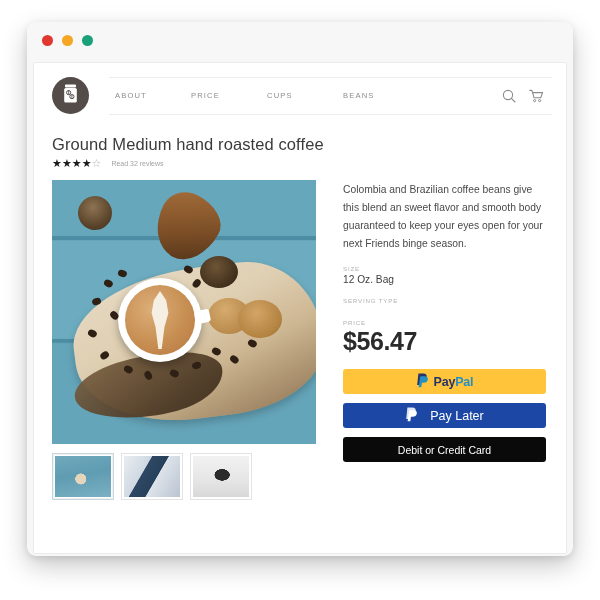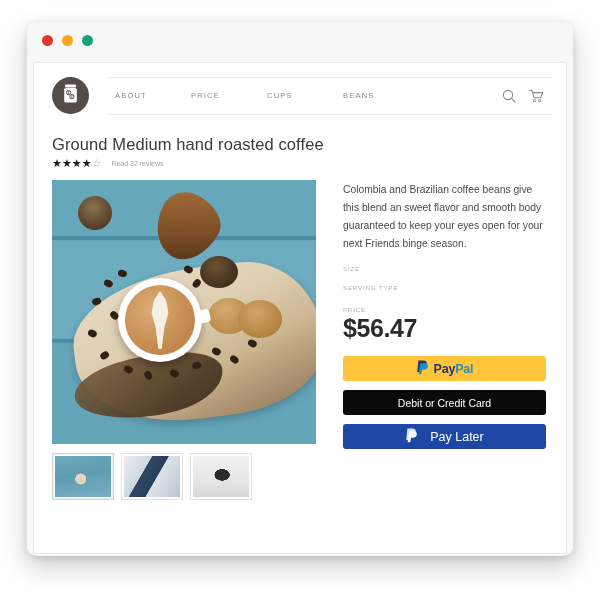--- a/index.html
+++ b/index.html
@@ -471,20 +471,21 @@
                 </div>
             </div>
           </div>
 
           <div class="info-col">
 
             <p class="description">Colombia and Brazilian coffee beans give this blend an sweet flavor and smooth body guaranteed to keep your eyes open for your next Friends binge season.</p>
 
             <div class="attr">
               <div class="attr-label">SIZE</div>
+              <div class="attr-value">12 Oz. Bag</div>
             </div>
 
             <div class="attr">
               <div class="attr-label">SERVING TYPE</div>
             </div>
 
 
             <div class="price-block">
               <div class="attr-label">PRICE</div>
               <div class="price-value">$56.47</div>
@@ -498,34 +499,34 @@
                     <path d="M2.4 0.6 h5.0 c2.5 0 3.6 1.4 3.3 3.4 -0.3 2.2 -2.0 3.5 -4.3 3.5 H4.7 L4.0 12.0 H1.2 z" fill="#27346a"></path>
                     <path d="M4.3 3.2 h4.6 c2.2 0 3.2 1.3 2.9 3.2 -0.3 2.1 -1.9 3.3 -4.1 3.3 H6.0 L5.3 14.3 H2.6 z" fill="#2790c3"></path>
                   </svg>
                 </span>
                 <span class="pp-word">
                   <span class="pay">Pay</span>
                     <span class="pal">Pal</span>
                 </span>
               </button>
 
-              <button class="pay-btn card">
-                <span class="card-label">Debit or Credit Card</span>
-              </button>
-
               <button class="pay-btn later">
                 <span class="pp-mark">
                   <svg width="13" height="15" viewBox="0 0 13 15">
                     <path d="M2.4 0.6 h5.0 c2.5 0 3.6 1.4 3.3 3.4 -0.3 2.2 -2.0 3.5 -4.3 3.5 H4.7 L4.0 12.0 H1.2 z" fill="#ffffff" opacity="0.85"></path>
                     <path d="M4.3 3.2 h4.6 c2.2 0 3.2 1.3 2.9 3.2 -0.3 2.1 -1.9 3.3 -4.1 3.3 H6.0 L5.3 14.3 H2.6 z" fill="#ffffff"></path>
                   </svg>
                 </span>
                 <span class="later-label">Pay Later</span>
               </button>
 
+              <button class="pay-btn card">
+                <span class="card-label">Debit or Credit Card</span>
+              </button>
+
             </div>
           </div>
         </div>
 
       </div>
     </div>
   </div>
 </div>
 
 </body></html>

